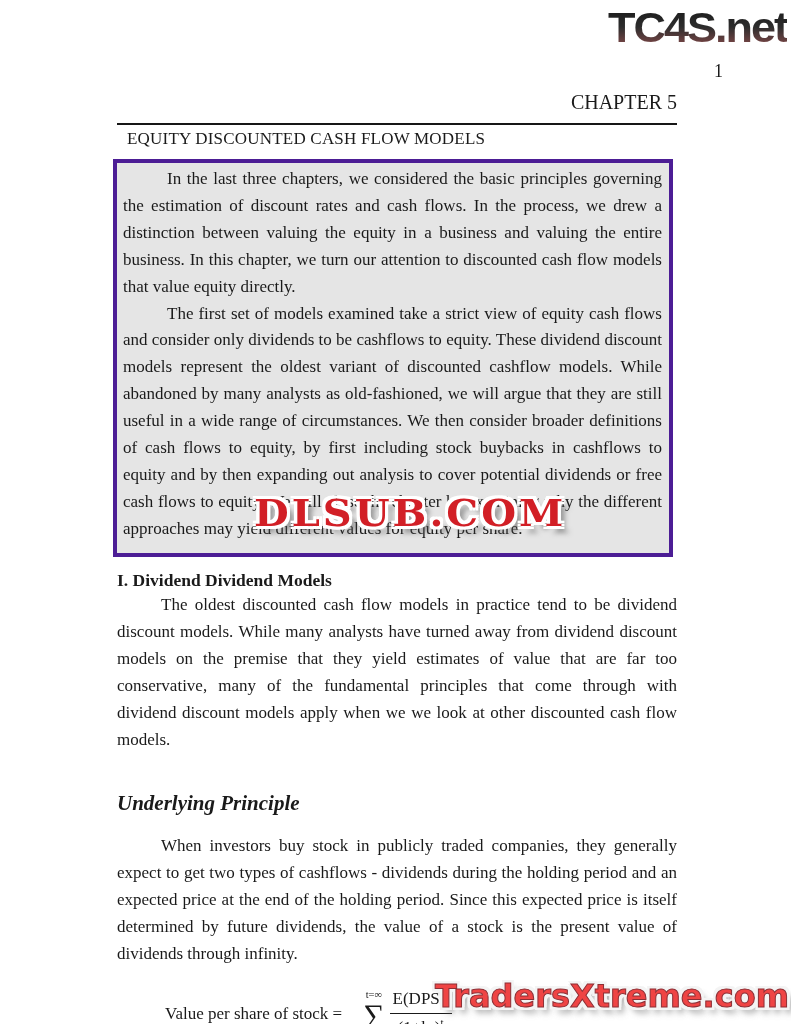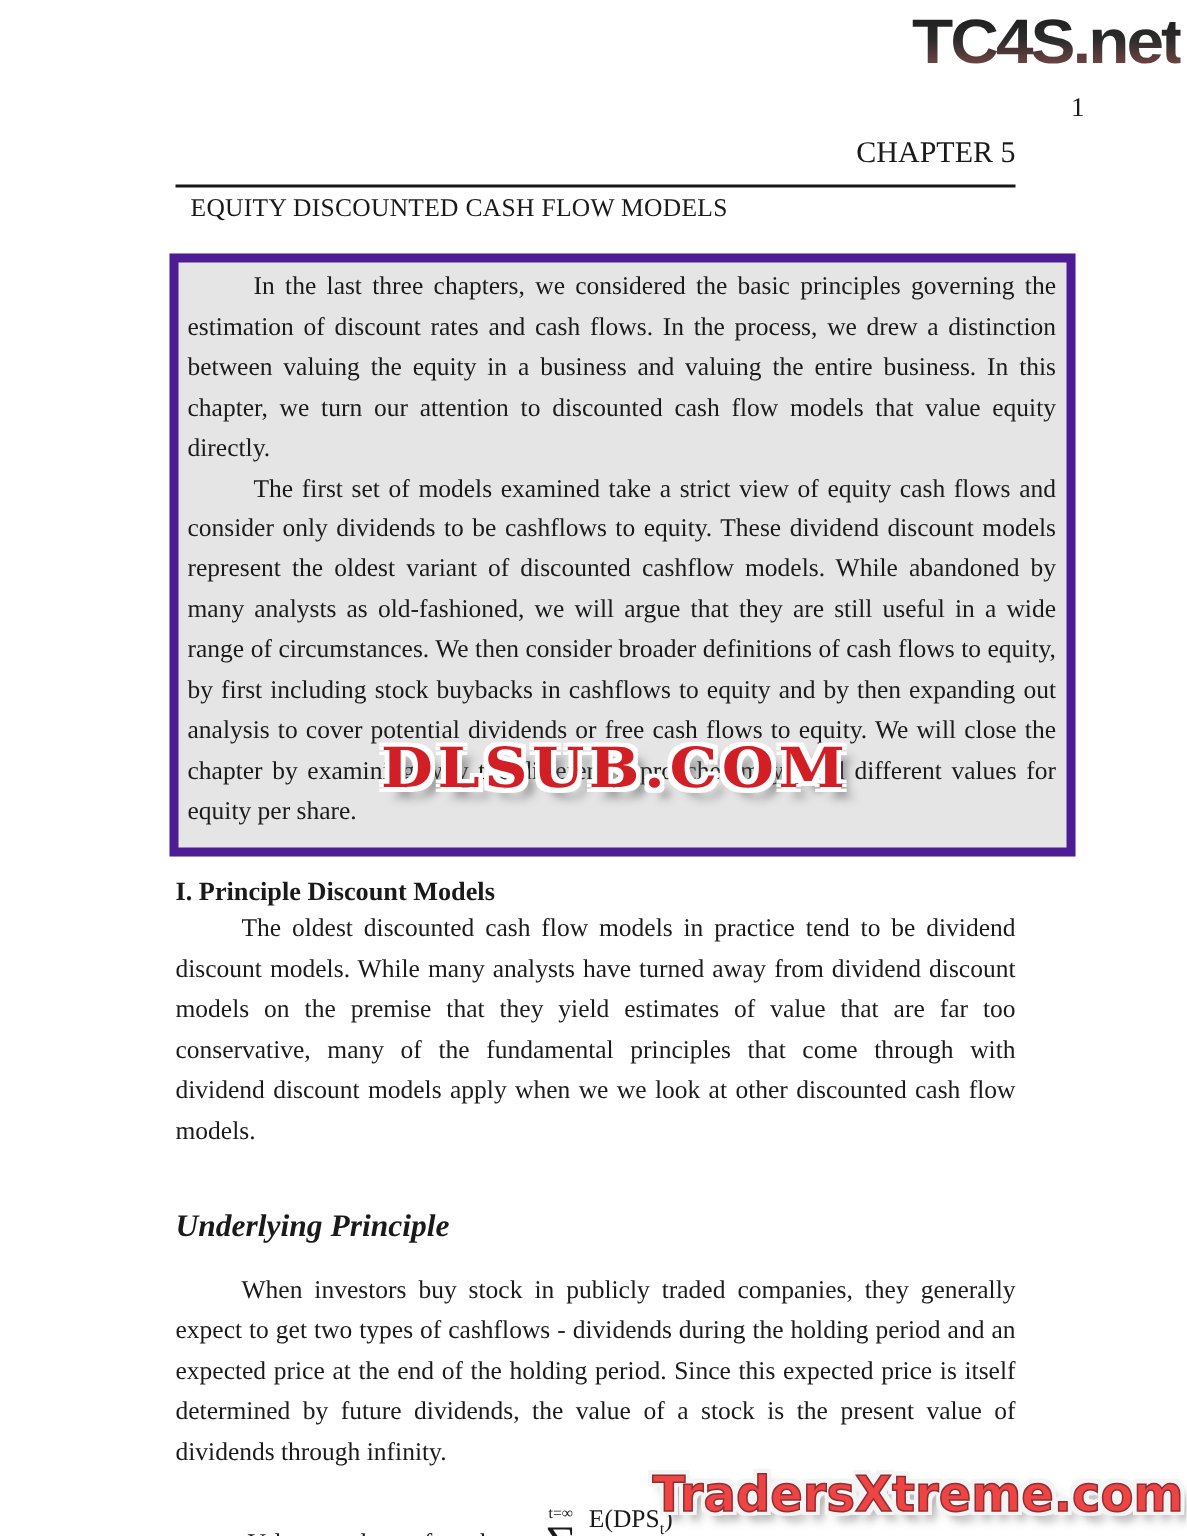--- a/index.html
+++ b/index.html
@@ -45,25 +45,25 @@
     height: 0;
   }
   .doc-title {
     margin-top: 4px;
     font-size: 17px;
     letter-spacing: 0.2px;
     margin-left: 10px;
   }
 
   .intro-box {
-    margin-top: 20px;
+    margin-top: 10px;
     margin-left: -4px;
-    width: 604px;
+    width: 560px;
     background: #e5e5e5;
-    border: 6px solid #4c1d95;
+    border: 4px solid #4c1d95;
     padding: 3px 7px 10px 6px;
   }
   .intro-box p, .body-par {
     font-size: 17px;
     line-height: 26.9px;
     text-align: justify;
     text-indent: 44px;
   }
   .body-par { line-height: 27px; }
 
@@ -147,21 +147,21 @@
 
   <div class="rule"></div>
 
   <div class="doc-title">EQUITY DISCOUNTED CASH FLOW MODELS</div>
 
   <div class="intro-box">
     <p>In the last three chapters, we considered the basic principles governing the estimation of discount rates and cash flows. In the process, we drew a distinction between valuing the equity in a business and valuing the entire business. In this chapter, we turn our attention to discounted cash flow models that value equity directly.</p>
     <p>The first set of models examined take a strict view of equity cash flows and consider only dividends to be cashflows to equity. These dividend discount models represent the oldest variant of discounted cashflow models. While abandoned by many analysts as old-fashioned, we will argue that they are still useful in a wide range of circumstances. We then consider broader definitions of cash flows to equity, by first including stock buybacks in cashflows to equity and by then expanding out analysis to cover potential dividends or free cash flows to equity. We will close the chapter by examining why the different approaches may yield different values for equity per share.</p>
   </div>
 
-  <div class="section-heading">I. Principle Discount Models</div>
+  <div class="section-heading">I. Dividend Dividend Models</div>
 
   <p class="body-par par-1">The oldest discounted cash flow models in practice tend to be dividend discount models. While many analysts have turned away from dividend discount models on the premise that they yield estimates of value that are far too conservative, many of the fundamental principles that come through with dividend discount models apply when we we look at other discounted cash flow models.</p>
 
   <div class="subsection-heading">Underlying Principle</div>
 
   <p class="body-par par-2">When investors buy stock in publicly traded companies, they generally expect to get two types of cashflows - dividends during the holding period and an expected price at the end of the holding period. Since this expected price is itself determined by future dividends, the value of a stock is the present value of dividends through infinity.</p>
 
   <div class="formula-row">
     <span class="formula-lhs">Value per share of stock =</span>
     <span class="sum">

